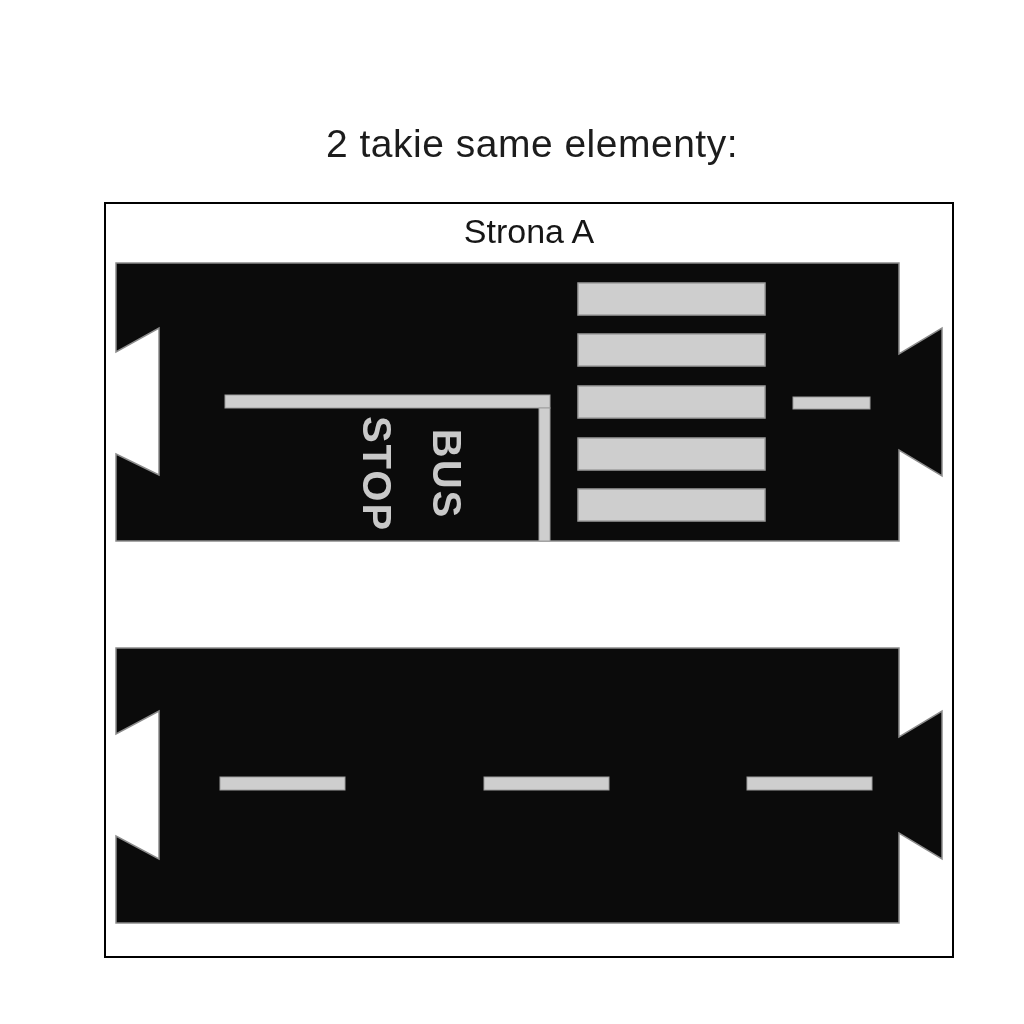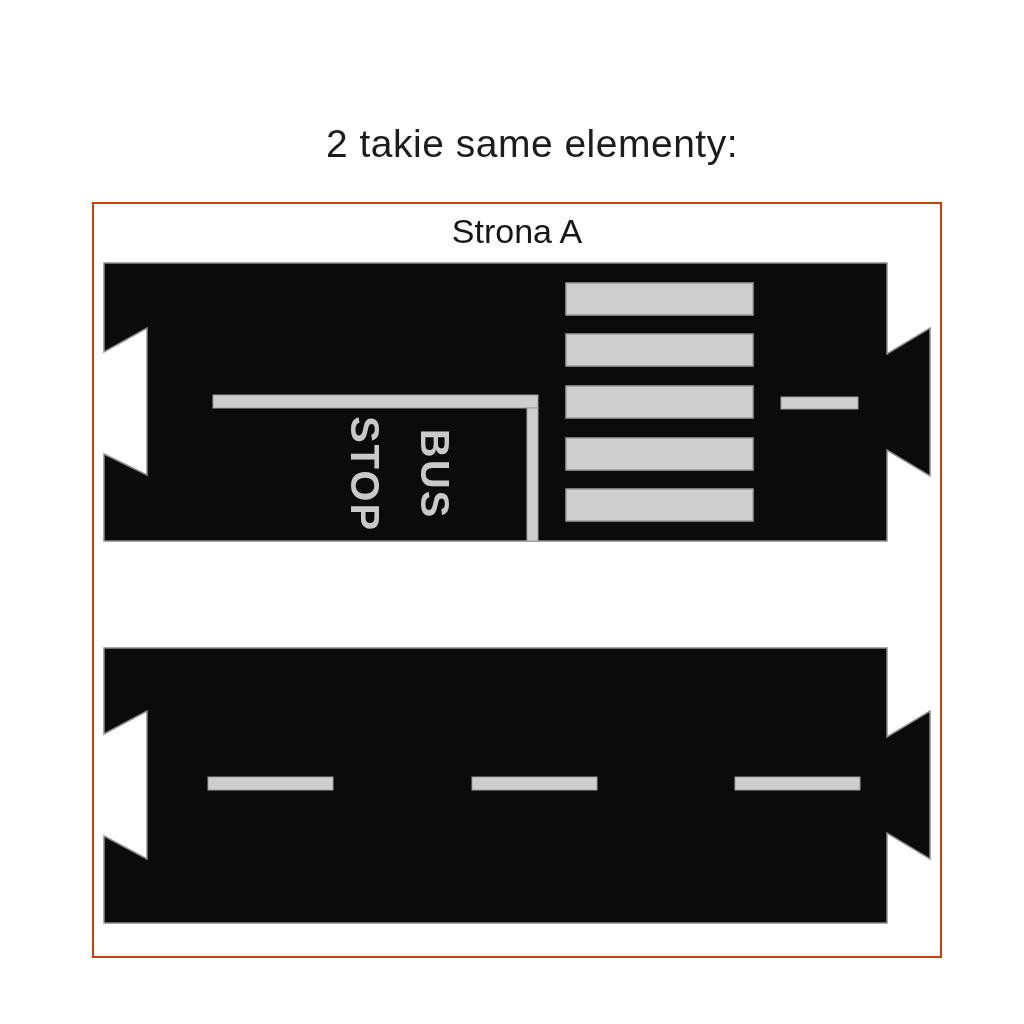--- a/index.html
+++ b/index.html
@@ -6,22 +6,22 @@
   .canvas{
     position:relative;width:1024px;height:1024px;background:#ffffff;overflow:hidden;
     font-family:"Liberation Sans", sans-serif;
     padding-left:40px;
   }
   .page-title{
     position:absolute;left:0;top:122px;width:100%;
     text-align:center;font-size:39px;color:#1c1c1c;letter-spacing:0.5px;
   }
   .frame{
-    position:absolute;left:92px;top:202px;width:850px;height:756px;
-    border:2px solid #c2410c;box-sizing:border-box;
+    position:absolute;left:104px;top:202px;width:850px;height:756px;
+    border:2px solid #000000;box-sizing:border-box;
   }
   .side-label{
     position:absolute;left:0;width:100%;text-align:center;
     font-size:34px;color:#161616;
   }
   .label-a{top:8px;}
   .label-b{top:381px;}
   .road-svg{position:absolute;left:6px;width:835px;height:290px;}
   .road-a{top:54px;}
   .road-b{top:439px;}

